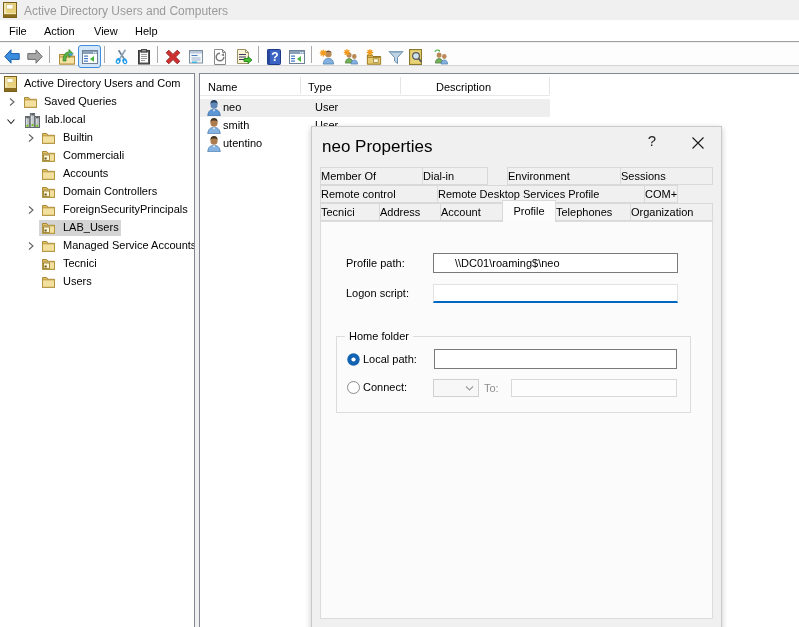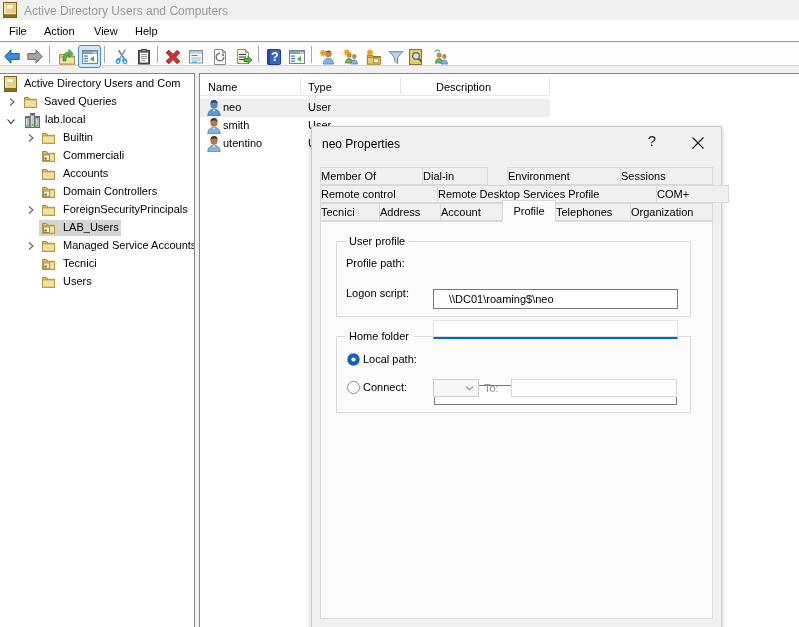--- a/index.html
+++ b/index.html
@@ -26,35 +26,35 @@
 .trow { position:absolute; left:0; width:195px; height:18px; }
 .trow .lbl { position:absolute; top:2px; white-space:nowrap; }
 .chev { position:absolute; width:10px; height:10px; top:4px; }
 .ticon { position:absolute; top:2px; }
 
 
 .hdrtxt { position:absolute; top:7px; color:#000; }
 .hline { position:absolute; top:3px; width:1px; height:17px; background:#e5e5e5; }
 .lrow { position:absolute; left:0; width:350px; height:18px; }
 .lrow .nm { position:absolute; left:23px; top:2px; }
-.lrow .tp { position:absolute; left:108px; top:2px; }
+.lrow .tp { position:absolute; left:115px; top:2px; }
 
 
 #dlg { position:absolute; left:311px; top:126px; width:411px; height:514px; background:#f0f0f0; border:1px solid rgba(0,0,0,0.16); box-shadow:0 2px 6px rgba(0,0,0,0.22); }
-#dlg .dttl { position:absolute; left:10px; top:10px; font-size:12px; color:#000; }
+#dlg .dttl { position:absolute; left:10px; top:10px; font-size:17px; color:#000; }
 #dlgq { position:absolute; left:640px; top:132px; width:24px; height:22px; text-align:center; font-size:15px; color:#222; }
 #dlgx { position:absolute; left:686px; top:132px; width:24px; height:22px; }
 
 .tab { position:absolute; background:#f0f0f0; border:1px solid #d9d9d9; text-align:left; height:18px; line-height:17px; }
 .tabact { position:absolute; background:#fcfcfc; border:1px solid #d9d9d9; border-bottom:none; text-align:center; z-index:5; }
 #page { position:absolute; left:8px; top:94px; width:393px; height:398px; background:#fbfbfb; border:1px solid #dcdcdc; }
 
 .grp { position:absolute; border:1px solid #dcdcdc; }
 .grp .gl { position:absolute; left:8px; top:-7px; background:#fbfbfb; padding:0 4px; }
-.inp { position:absolute; background:#fff; border:1px solid #7a7a7a; font-size:11px; line-height:18px; padding-left:15px;margin-top:36px; }
+.inp { position:absolute; background:#fff; border:1px solid #7a7a7a; font-size:11px; line-height:18px; padding-left:21px; }
 .lab { position:absolute; white-space:nowrap; }
 </style>
 </head>
 <body>
 <div id="win">
 
   <div id="titlebar">
     <svg class="abs" style="left:3px;top:2px" width="14" height="16" viewBox="0 0 14 16">
       <rect x="0.5" y="0.5" width="13" height="15" fill="#d2b14a" stroke="#7a5f1a"></rect>
       <rect x="1" y="1" width="12" height="11" fill="#e9d17c"></rect>
@@ -407,34 +407,31 @@
   <div id="dlg">
     <span class="dttl">neo Properties</span>
 
     <div class="tab" style="left:8px;top:40px;width:103px">Member Of</div>
     <div class="tab" style="left:110px;top:40px;width:66px">Dial-in</div>
     <div class="tab" style="left:195px;top:40px;width:114px">Environment</div>
     <div class="tab" style="left:308px;top:40px;width:93px">Sessions</div>
 
     <div class="tab" style="left:8px;top:58px;width:118px">Remote control</div>
     <div class="tab" style="left:125px;top:58px;width:226px">Remote Desktop Services Profile</div>
-    <div class="tab" style="left:344px;top:58px;width:73px">COM+</div>
+    <div class="tab" style="left:332px;top:58px;width:34px">COM+</div>
 
     <div class="tab" style="left:8px;top:76px;width:60px">Tecnici</div>
     <div class="tab" style="left:67px;top:76px;width:62px">Address</div>
     <div class="tab" style="left:128px;top:76px;width:63px">Account</div>
     <div class="tabact" style="left:190px;top:73px;width:54px;height:22px;line-height:20px">Profile</div>
     <div class="tab" style="left:243px;top:76px;width:76px">Telephones</div>
     <div class="tab" style="left:318px;top:76px;width:83px">Organization</div>
 
     <div id="page">
 
-      <div class="grp" style="left:15px;top:19px;width:355px;height:76px">
-        <span class="gl">User profile</span>
-      </div>
       <span class="lab" style="left:25px;top:35px">Profile path:</span>
       <div class="inp" style="left:112px;top:31px;width:245px;height:20px">\\DC01\roaming$\neo</div>
       <span class="lab" style="left:25px;top:65px">Logon script:</span>
       <div class="inp" style="left:112px;top:62px;width:245px;height:19px;border:1px solid #e2e2e2;border-bottom:2px solid #0067c0"></div>
 
       <div class="grp" style="left:15px;top:114px;width:355px;height:77px">
         <span class="gl">Home folder</span>
       </div>
       <svg class="abs" style="left:26px;top:131px" width="13" height="13" viewBox="0 0 13 13">
         <circle cx="6.5" cy="6.5" r="6.2" fill="#1263b2"></circle>

